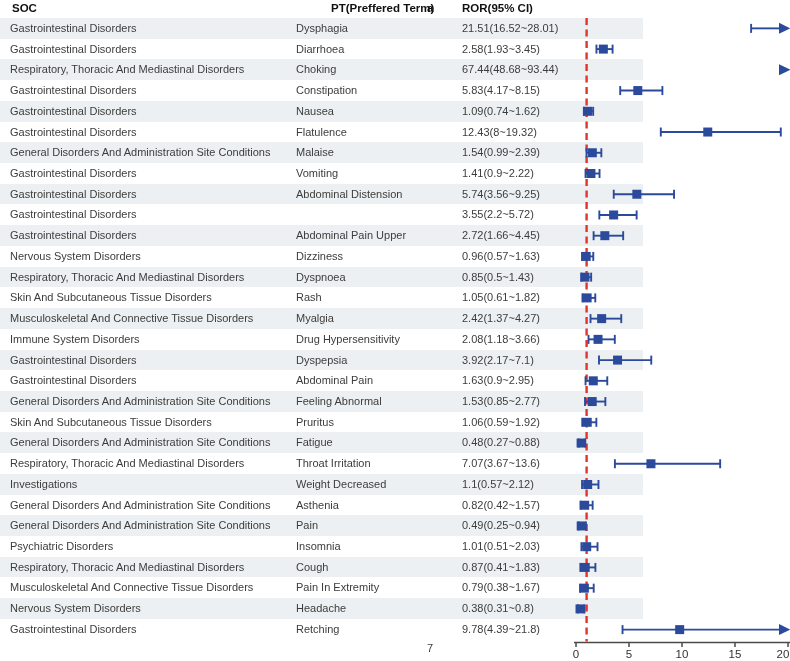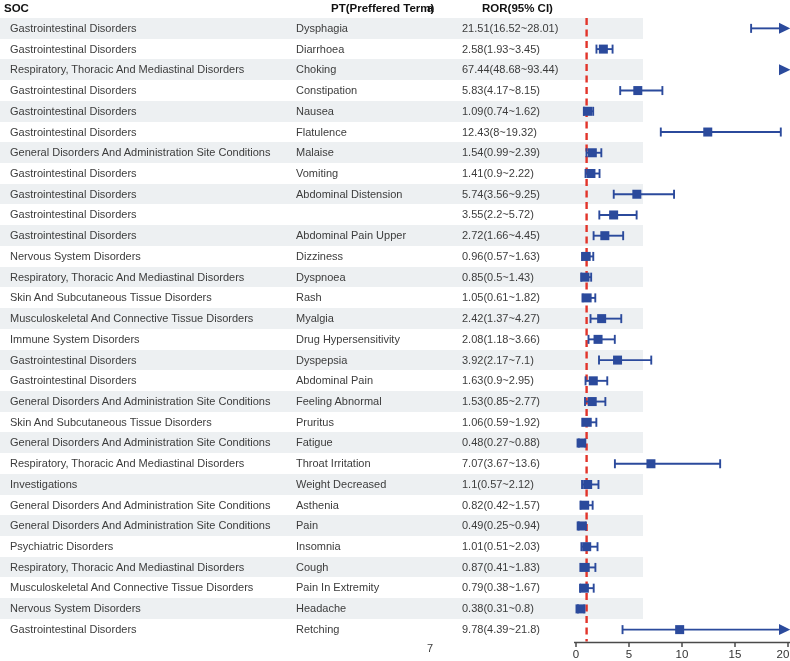--- a/index.html
+++ b/index.html
@@ -4,24 +4,24 @@
 <style>
   html,body { margin:0; padding:0; background:#fff; }
   .screen {
     position:relative; width:790px; height:661px; background:#ffffff;
     font-family:"Liberation Sans", sans-serif; overflow:hidden;
   }
   .header-row { position:absolute; top:0; left:0; width:790px; height:18px; background:#fff; z-index:3; }
   .header-row .hcell {
     position:absolute; top:2px; font-size:11.5px; font-weight:bold; color:#111; white-space:nowrap;
   }
-  .h-soc { left:4px; }
+  .h-soc { left:12px; }
   .h-pt  { left:300px;padding-left:31px; }
   .h-a   { left:427px; }
-  .h-ror { left:462px;margin-left:20px; }
+  .h-ror { left:462px; }
   .rows { position:absolute; top:18px; left:0; width:790px; z-index:1; }
   .row { position:relative; width:643px; height:20.733px; background:#ffffff; }
   .row.alt { background:#edf0f2; }
   .cell {
     position:absolute; top:0; height:100%; line-height:20.733px;
     font-size:11px; color:#3c3c3c; white-space:nowrap;
   }
   .c-soc { left:10px; }
   .c-pt  { left:296px; }
   .c-a   { left:427px;margin-top:40px; }

